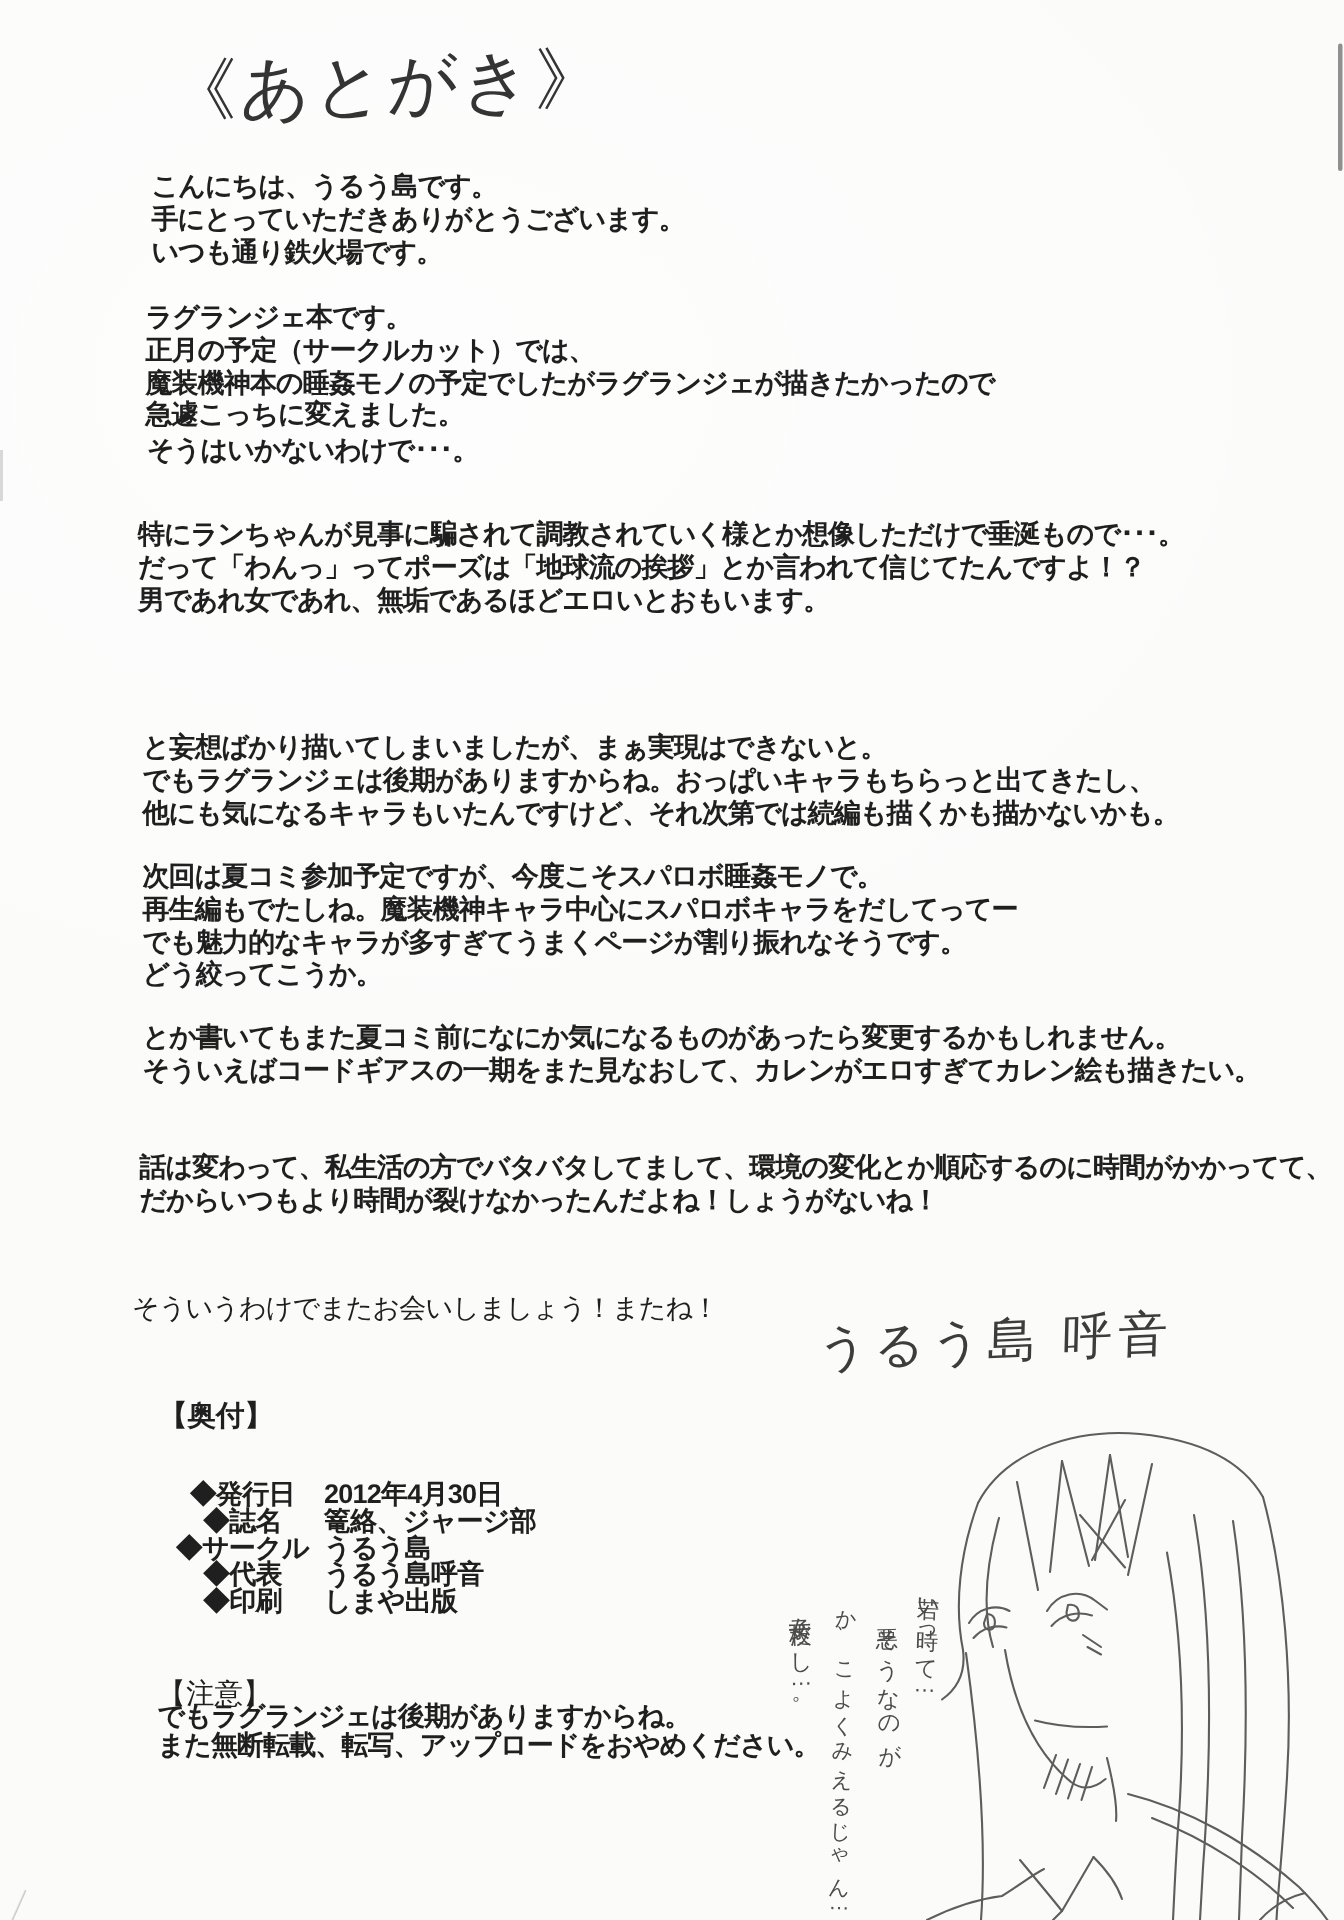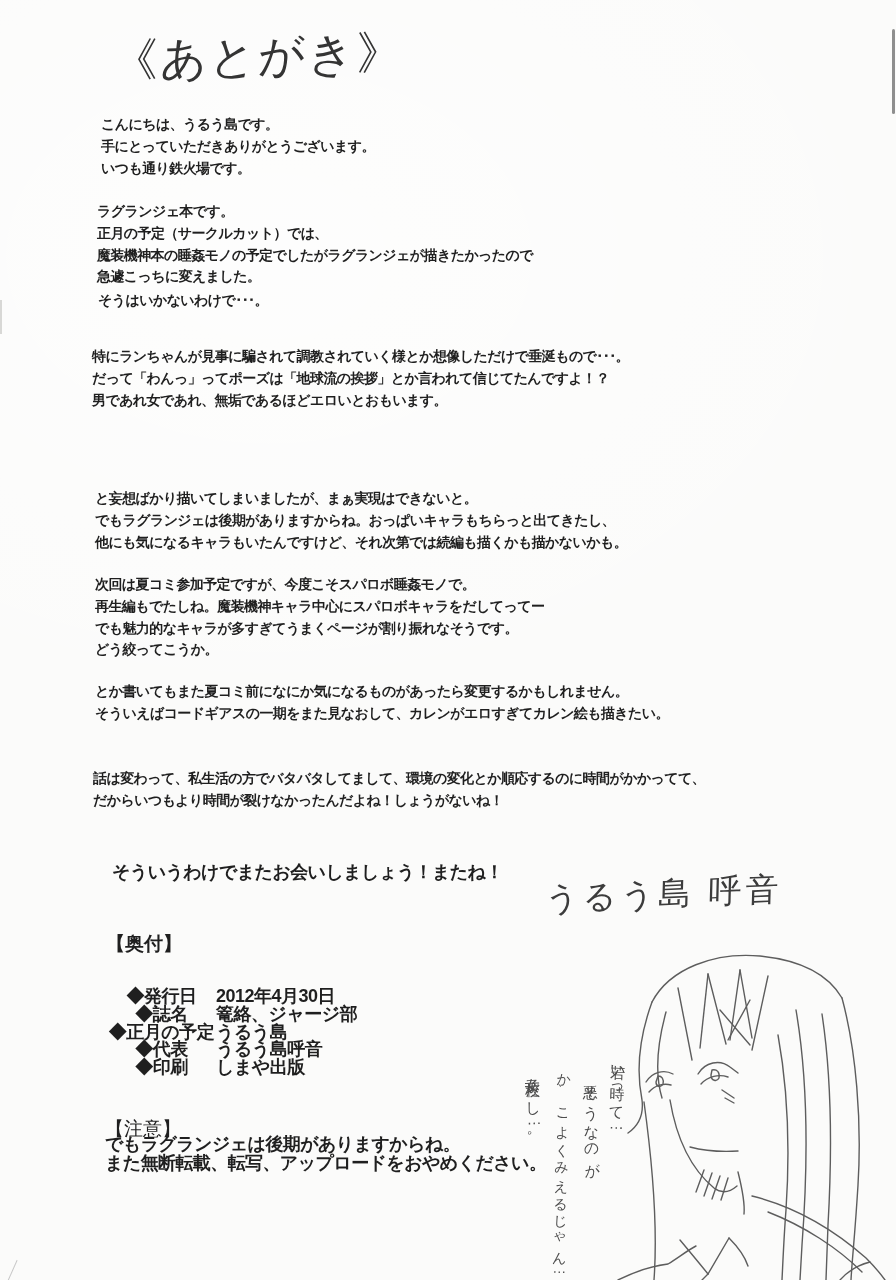--- a/index.html
+++ b/index.html
@@ -21,26 +21,26 @@
   .title {
     position: absolute; left: 112px; top: 26px;
     font-size: 46px; font-weight: 400; color: #343434;
     letter-spacing: 2px;
     transform: rotate(-1.8deg) skewX(-2deg);
     white-space: nowrap;
   }
   
   .para { position: absolute; white-space: nowrap; }
   .para .ln {
-    font-size: 14px; font-weight: 700; line-height: 21.8px;
+    font-size: 18px; font-weight: 700; line-height: 21.8px;
     letter-spacing: -0.6px; color: #1f1f1f;
   }
   .farewell {
-    position: absolute; left: 112px; top: 860px;
-    font-size: 18px; font-weight: 700; letter-spacing: -0.6px;
+    position: absolute; left: 88px; top: 860px;
+    font-size: 18px; font-weight: 400; letter-spacing: -0.6px;
     color: #1f1f1f; white-space: nowrap;
   }
   .signature {
     position: absolute; left: 545px; top: 872px;
     font-size: 33px; font-weight: 400; color: #3c3c3c;
     letter-spacing: 4px; white-space: nowrap;
     transform: rotate(-2.5deg) skewX(-4deg);
   }
   
   .colophon-heading {
@@ -158,21 +158,21 @@
   <div class="colophon-items">
     <div class="c-row">
       <span class="c-label">◆発行日</span>
       <span class="c-value">2012年4月30日</span>
     </div>
     <div class="c-row">
       <span class="c-label">◆誌名</span>
       <span class="c-value">篭絡、ジャージ部</span>
     </div>
     <div class="c-row">
-      <span class="c-label">◆正月の予定</span>
+      <span class="c-label">◆サークル</span>
       <span class="c-value">うるう島</span>
     </div>
     <div class="c-row">
       <span class="c-label">◆代表</span>
       <span class="c-value">うるう島呼音</span>
     </div>
     <div class="c-row">
       <span class="c-label">◆印刷</span>
       <span class="c-value">しまや出版</span>
     </div>

